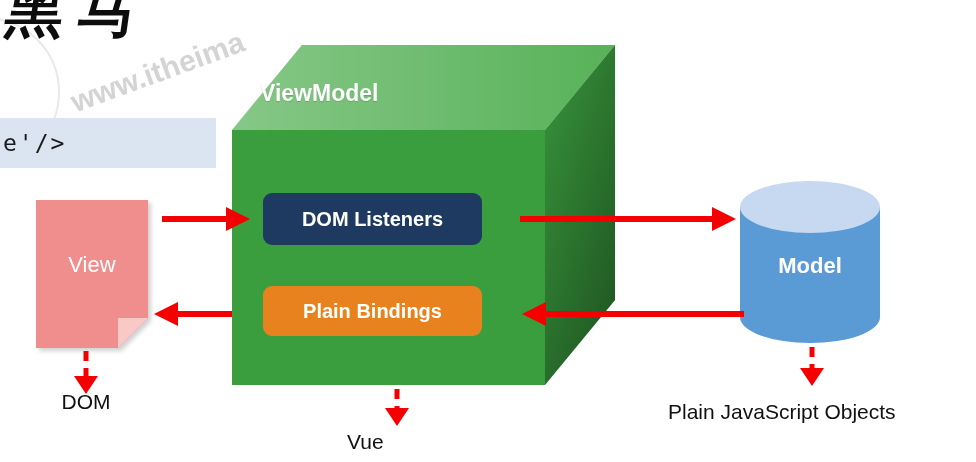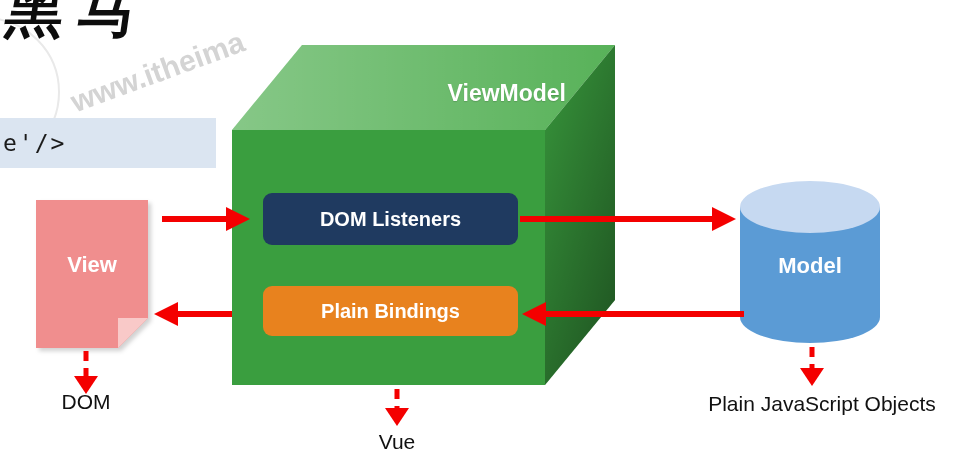--- a/index.html
+++ b/index.html
@@ -62,51 +62,51 @@
   }
   .note-fold {
     position: absolute; right: 0; bottom: 0;
     width: 30px; height: 30px;
     background: var(--note_fold);
     clip-path: polygon(0 0, 100% 0, 0 100%);
   }
   .note-label {
     position: absolute; left: 0; top: 52px; width: 100%;
     text-align: center; color: #ffffff;
-    font-size: 22px; font-weight: bold;
+    font-size: 22px; font-weight: normal;
   }
 
   
   .vm-title {
-    position: absolute; left: 266px; top: 80px; width: 300px;
-    text-align: right; color: #ffffff;
+    position: absolute; left: 260px; top: 80px; width: 300px;
+    text-align: left; color: #ffffff;
     font-size: 23px; font-weight: bold;
     text-shadow: 0 1px 1px rgba(0,0,0,0.15);
   }
   .pill {
-    position: absolute; left: 263px; width: 255px;
+    position: absolute; left: 263px; width: 219px;
     display: flex; align-items: center; justify-content: center;
     color: #ffffff; font-size: 20px; font-weight: bold;
     border-radius: 9px;
   }
   .pill.navy   { top: 193px; height: 52px; background: var(--navy); }
   .pill.orange { top: 286px; height: 50px; background: var(--orange); }
 
   
   .model-label {
     position: absolute; left: 740px; top: 253px; width: 140px;
     text-align: center; color: #ffffff;
     font-size: 22px; font-weight: bold;
   }
 
   
   .caption { position: absolute; font-size: 21px; color: #111111; }
   .caption.dom { left: 36px;  top: 390px; width: 100px; text-align: center; }
-  .caption.vue { left: 347px; top: 430px; width: 100px; text-align: center; }
-  .caption.pjo { left: 668px; top: 392px; width: 308px; text-align: center; }
+  .caption.vue { left: 347px; top: 430px; width: 100px; }
+  .caption.pjo { left: 668px; top: 400px; width: 308px; }
 
   
   .cube-top   { fill: var(--cube_top); }
   .cube-side  { fill: var(--cube_side); }
   .cube-front { fill: var(--cube_front); }
   .cyl-body   { fill: var(--cylinder_body); }
   .cyl-top    { fill: var(--cylinder_top); }
 
   .arrow-line { stroke: var(--arrow); stroke-width: 6; fill: none; }
   .arrow-line.dashed { stroke-width: 5; stroke-dasharray: 10 7; }

